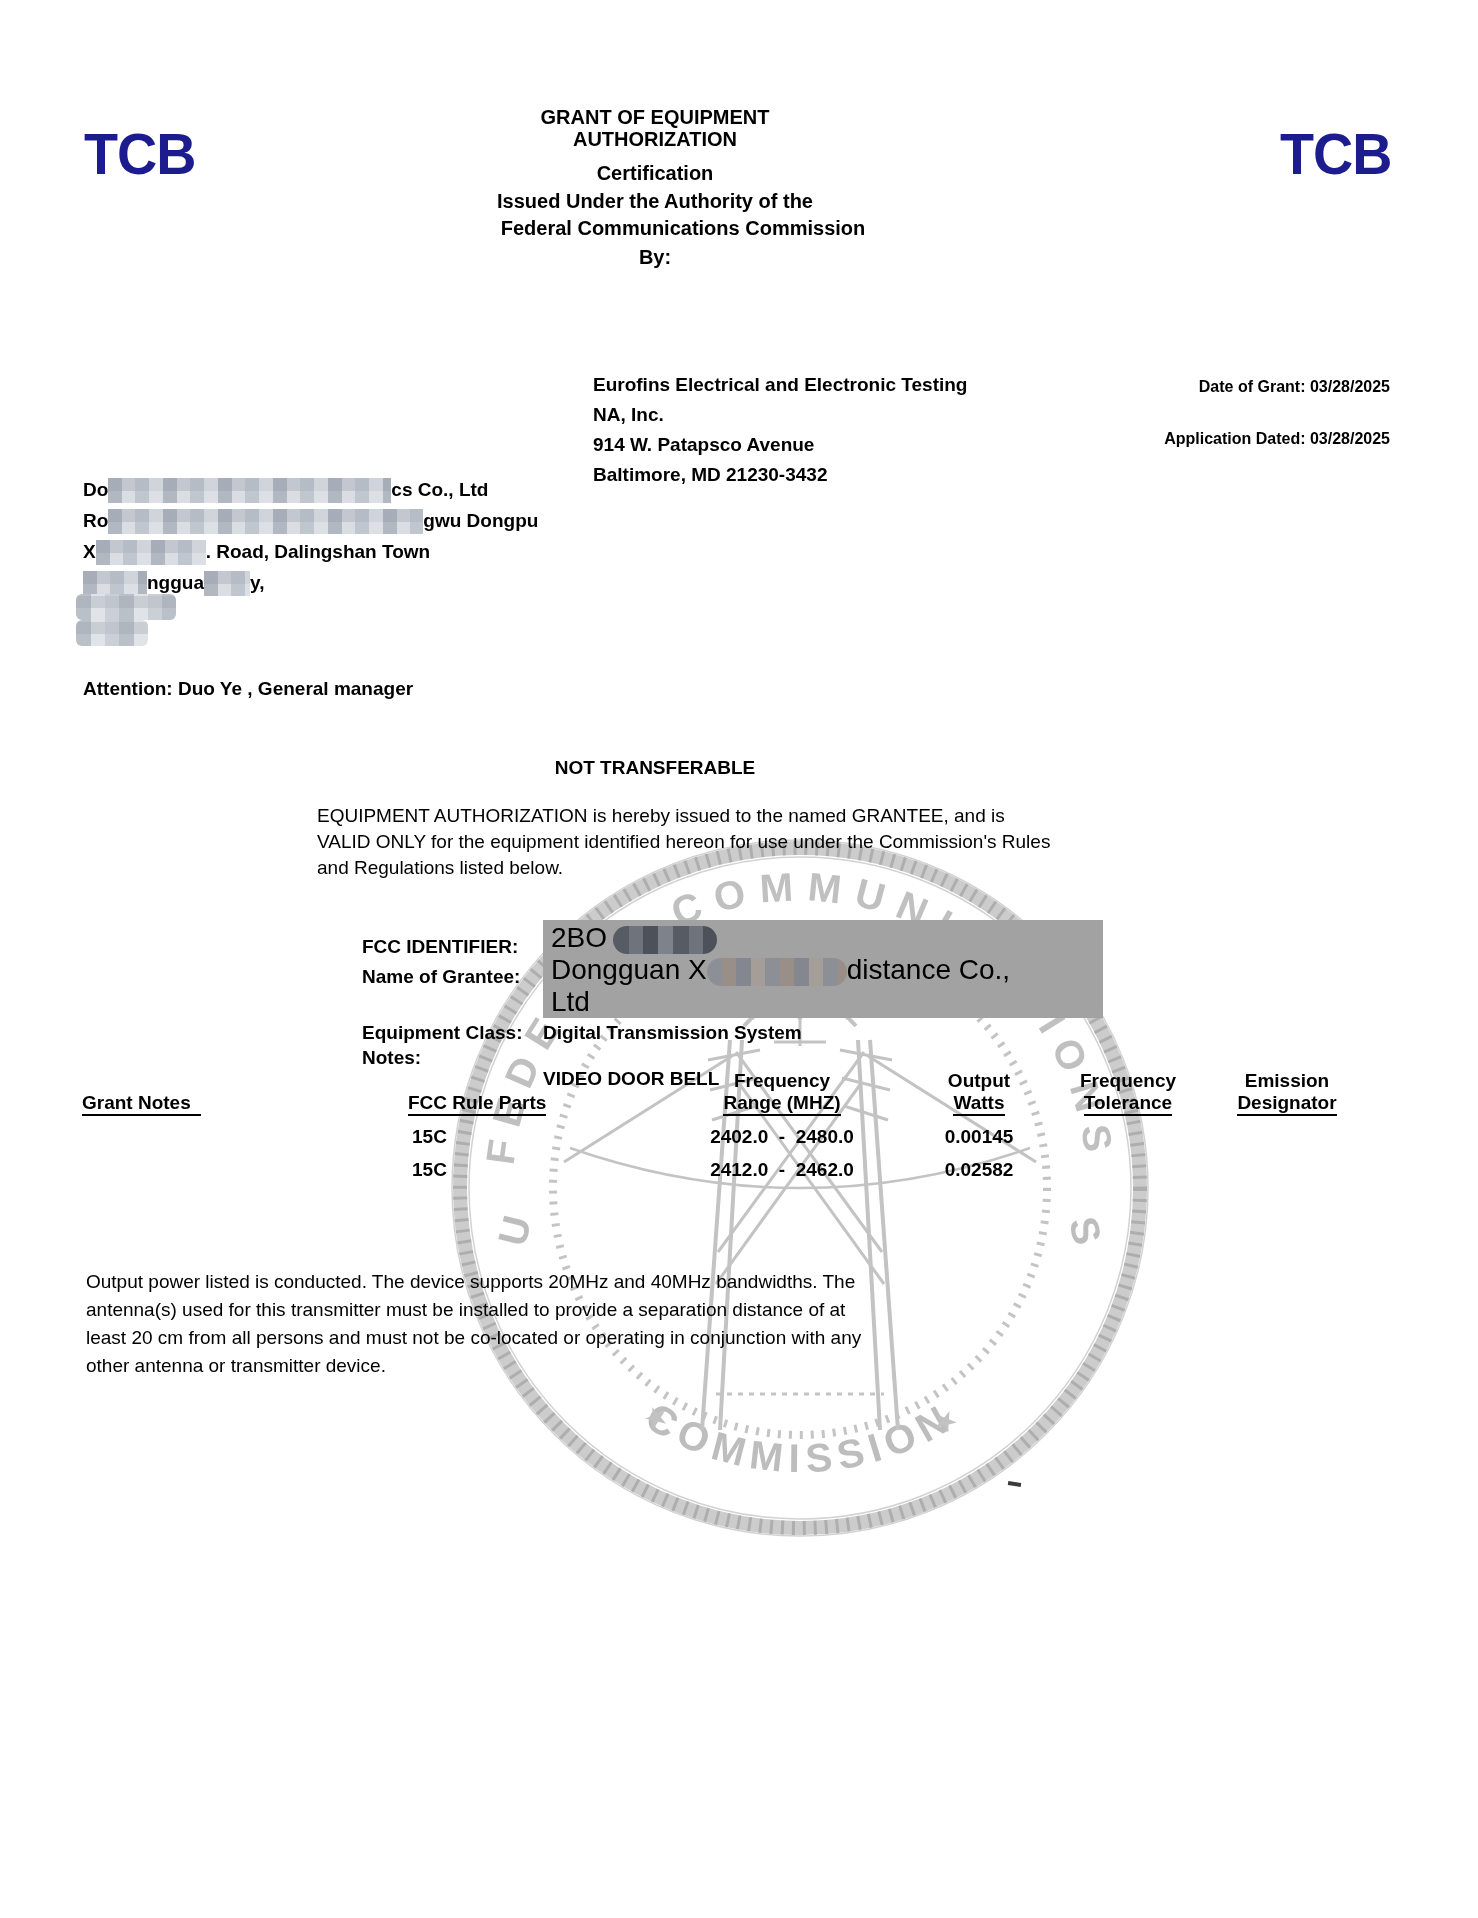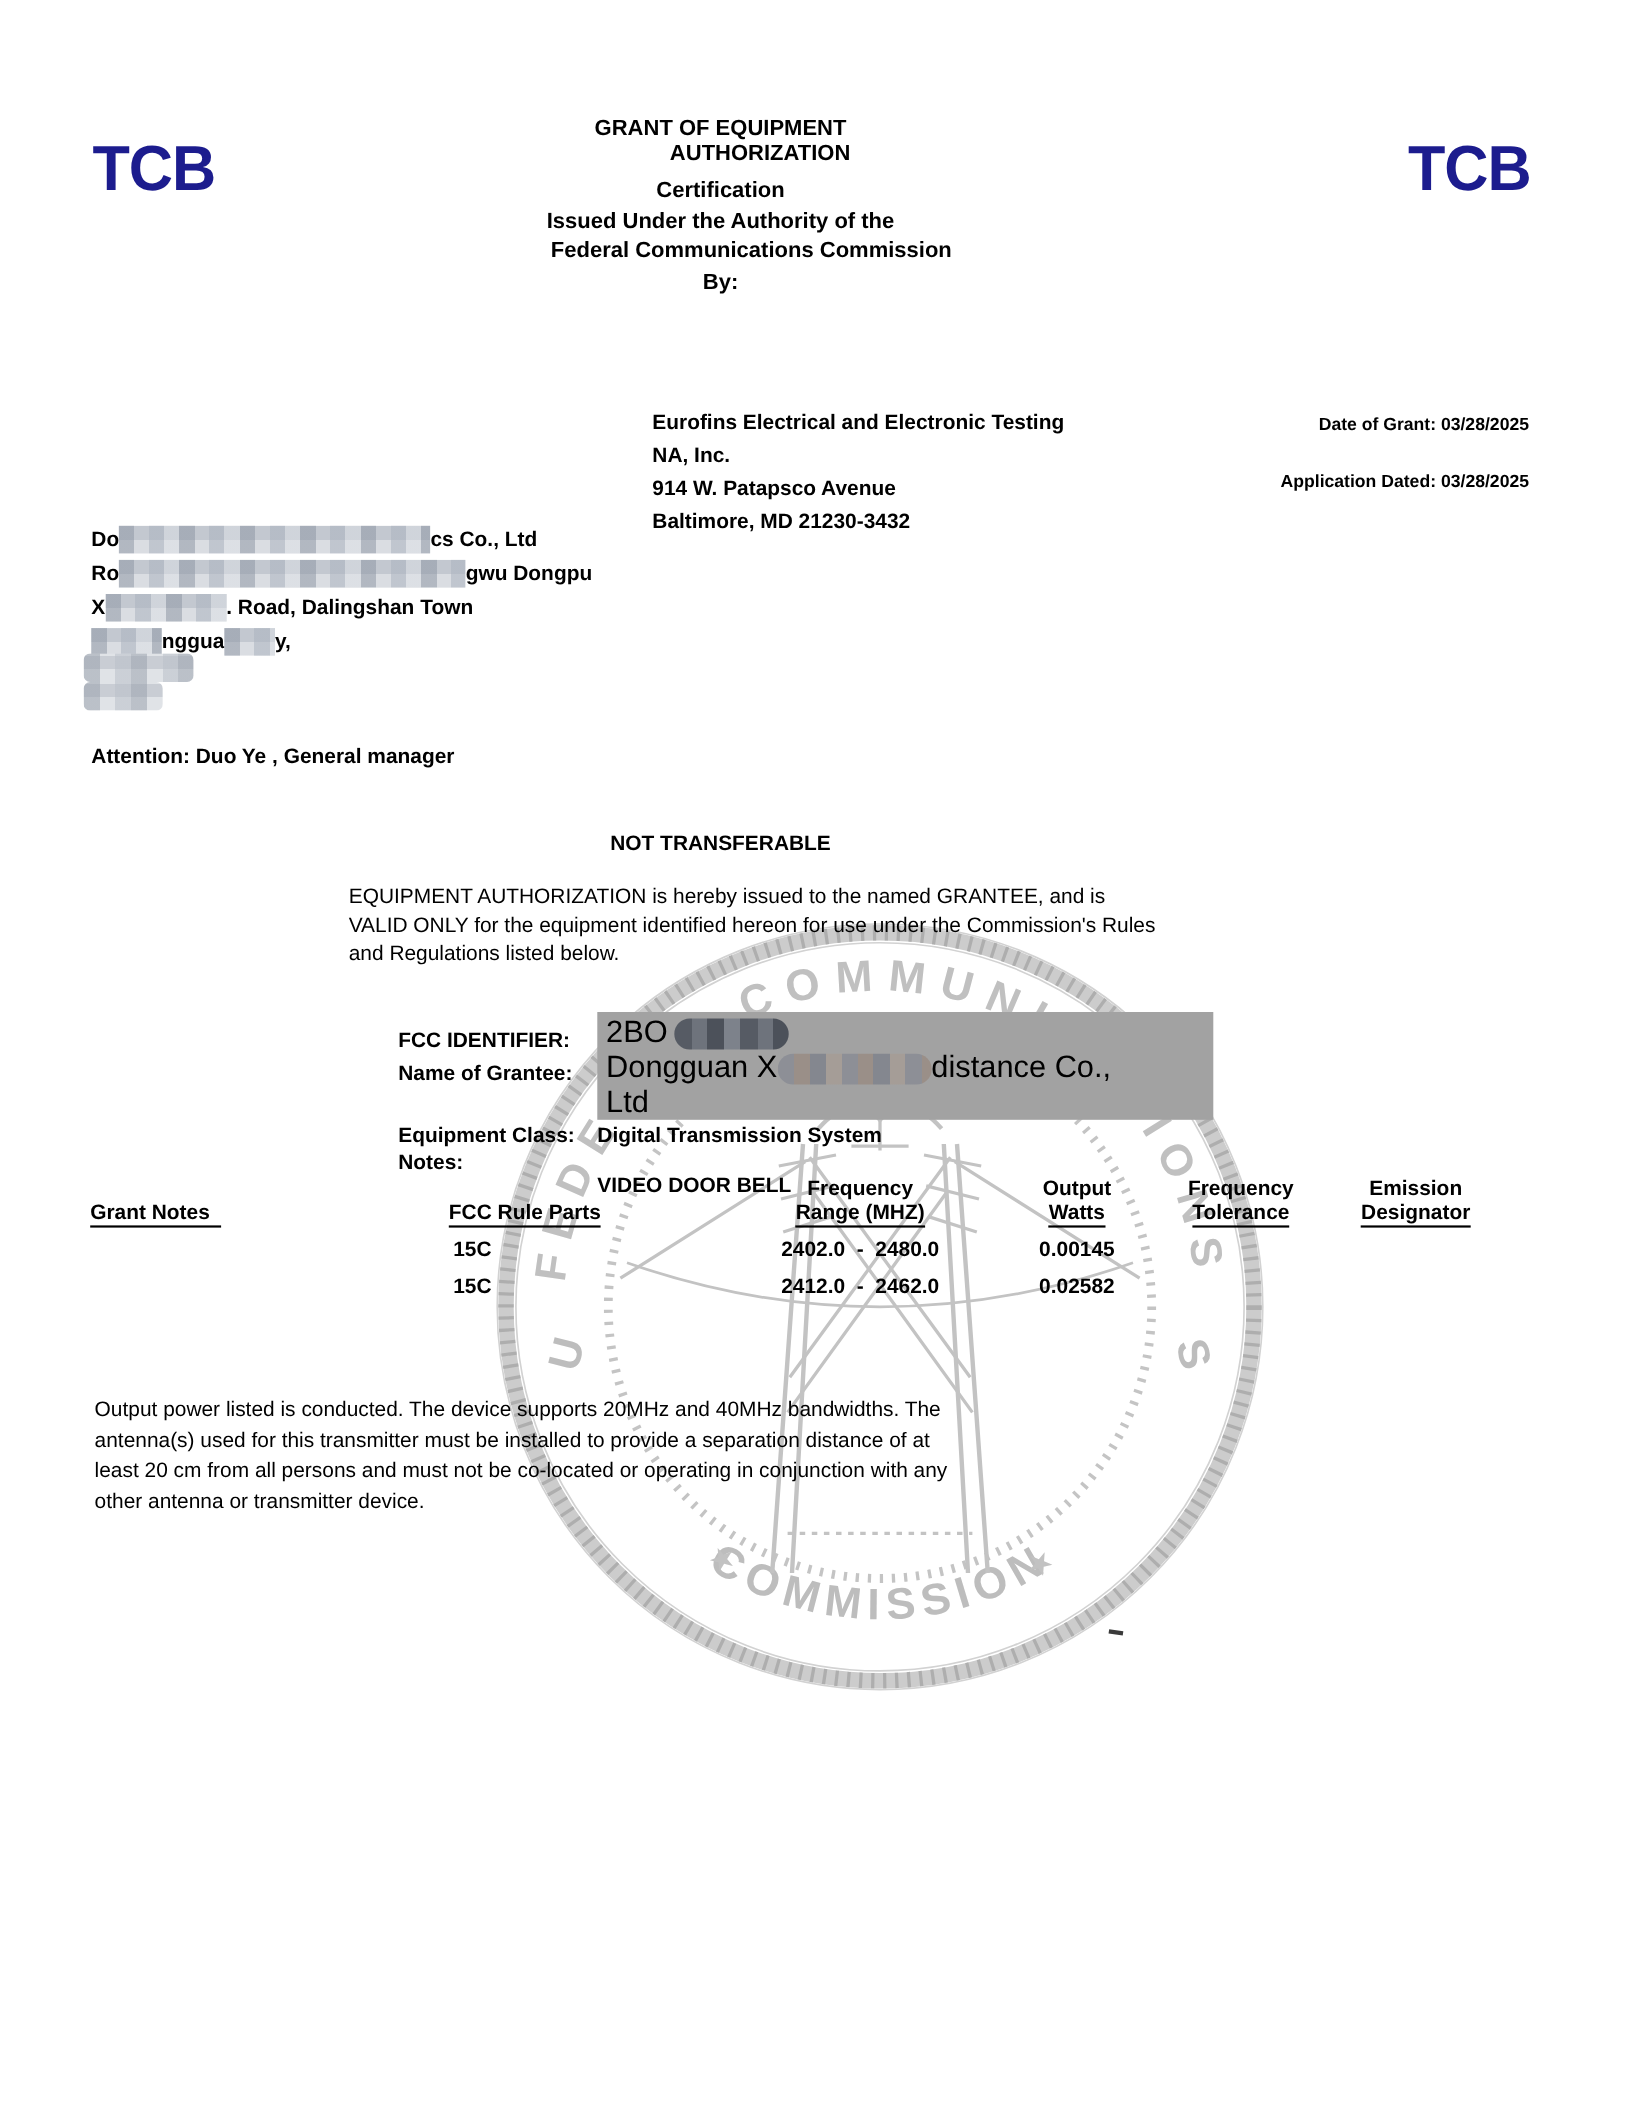--- a/index.html
+++ b/index.html
@@ -88,21 +88,21 @@
       <path d="M 0 -170 L 0 -142 M -26 -146 L 26 -146" stroke-width="3"></path>
 
       <path d="M -84 206 L 84 206" stroke-width="3" stroke-dasharray="5 6"></path>
     </g>
   </svg>
 
   <div class="abs tcb" style="left:84px;top:120px;">TCB</div>
   <div class="abs tcb" style="left:1280px;top:120px;">TCB</div>
 
   <div class="abs ctr h20" style="top:106px;">GRANT OF EQUIPMENT</div>
-  <div class="abs ctr h20" style="top:128px;margin-left:36px;">AUTHORIZATION</div>
+  <div class="abs ctr h20" style="top:128px;">AUTHORIZATION</div>
   <div class="abs ctr h20" style="top:162px;">Certification</div>
   <div class="abs ctr h20" style="top:190px;">Issued Under the Authority of the</div>
   <div class="abs ctr h20" style="top:217px;padding-left:28px;">Federal Communications Commission</div>
   <div class="abs ctr h20" style="top:246px;">By:</div>
 
   <div class="abs" style="left:593px;top:370px;">
     <div class="issuer-line">Eurofins Electrical and Electronic Testing</div>
     <div class="issuer-line">NA, Inc.</div>
     <div class="issuer-line">914 W. Patapsco Avenue</div>
     <div class="issuer-line">Baltimore, MD 21230-3432</div>

